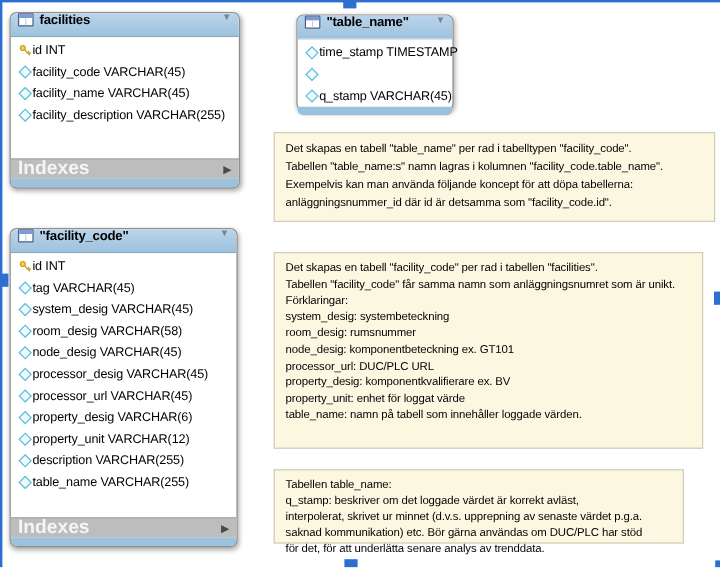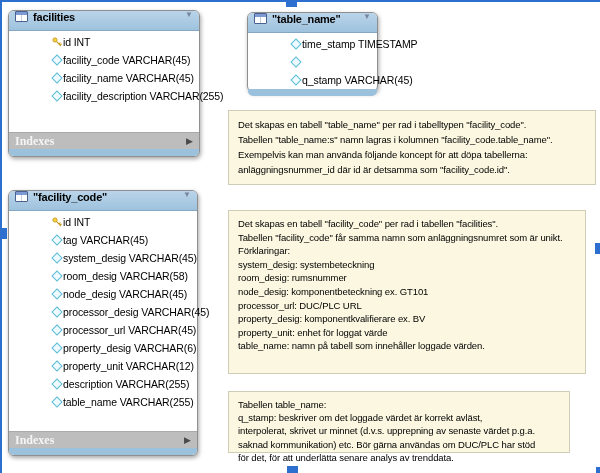--- a/index.html
+++ b/index.html
@@ -24,33 +24,33 @@
   .tbl-collapse{font-size:8px;color:#76879a;line-height:1;cursor:default;}
   .thi{
     width:13px;height:11px;flex:0 0 13px;border:1px solid #49618f;background:#fff;
     position:relative;box-sizing:border-box;border-radius:1px;
   }
   .thi::before{content:"";position:absolute;left:0;right:0;top:0;height:3px;background:#7d9bd2;}
   .thi::after{content:"";position:absolute;left:5px;top:3px;bottom:0;width:1px;background:#c2cede;}
   .tbl-body{padding-top:2px;}
   .row{
     height:18px;display:flex;align-items:center;padding:0 4px 0 5px;
-    font-size:10.5px;color:#000;white-space:nowrap;letter-spacing:-.1px;margin-left:36px;
+    font-size:10.5px;color:#000;white-space:nowrap;letter-spacing:-.1px;
   }
   .ric{width:13px;flex:0 0 13px;display:flex;align-items:center;justify-content:center;}
   .dia{
     width:6px;height:6px;border:1px solid #5bbdd6;background:#eefafd;
     transform:rotate(45deg);box-sizing:content-box;
   }
   .tbl-spacer{flex:1;}
   .tbl-f{
     height:16px;flex:0 0 16px;background:#bdbdbd;display:flex;align-items:center;
     padding:0 6px;border-top:1px solid #a9a9a9;
   }
-  .f-label{flex:1;font-size:12px;font-weight:bold;color:#f5f5f5;font-family:Liberation Serif, serif;}
+  .f-label{flex:1;font-size:16px;font-weight:bold;color:#f5f5f5;}
   .f-arrow{font-size:9px;color:#4a4a4a;line-height:1;}
   .tbl-bottom{height:7px;flex:0 0 7px;background:#9cc1dd;border-radius:0 0 5px 5px;}
   
   .note{
     position:absolute;background:#fbf7e0;border:1px solid #cfccba;
     box-sizing:border-box;padding:6px 9px;color:#000;
     font-size:9.5px;letter-spacing:-.1px;
   }
   .nline{white-space:nowrap;}
   .note.n1 .nline{line-height:15px;}

